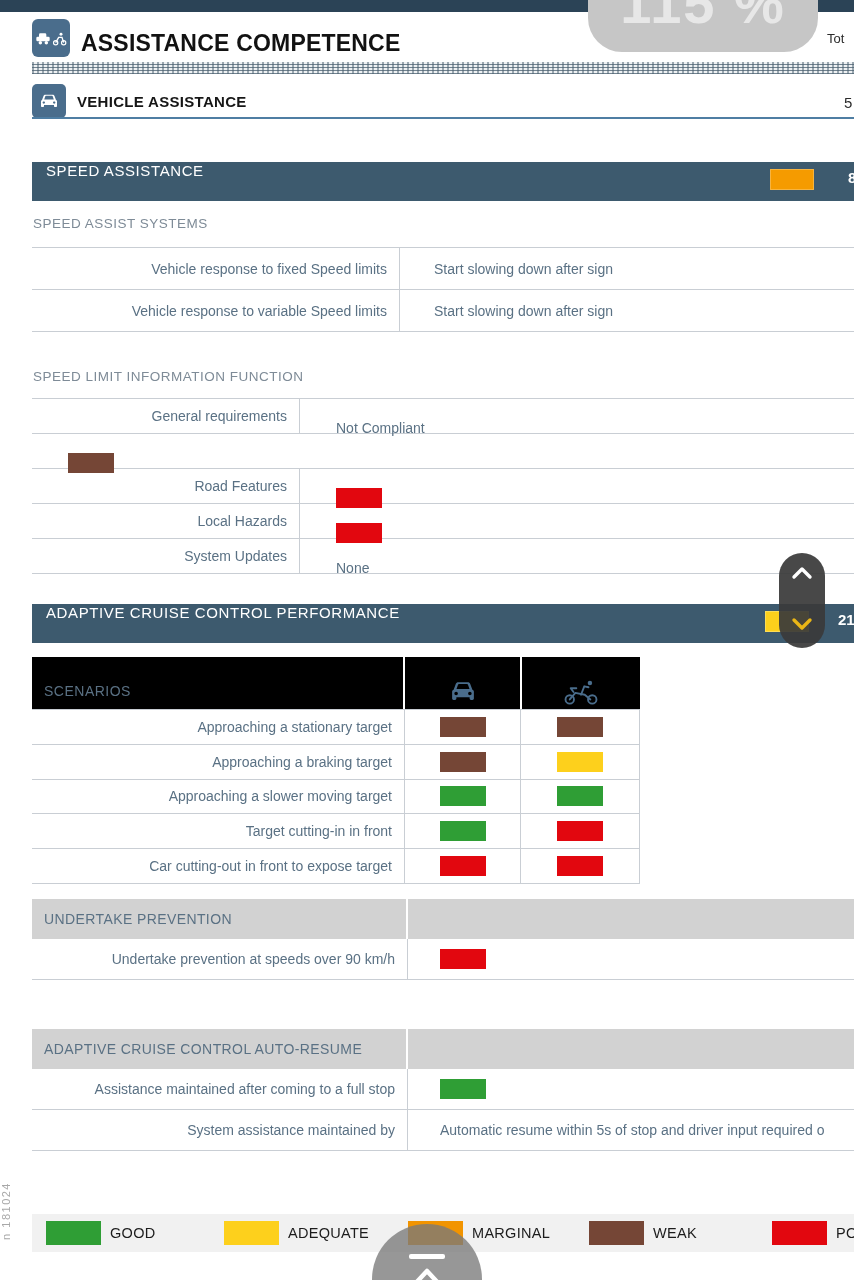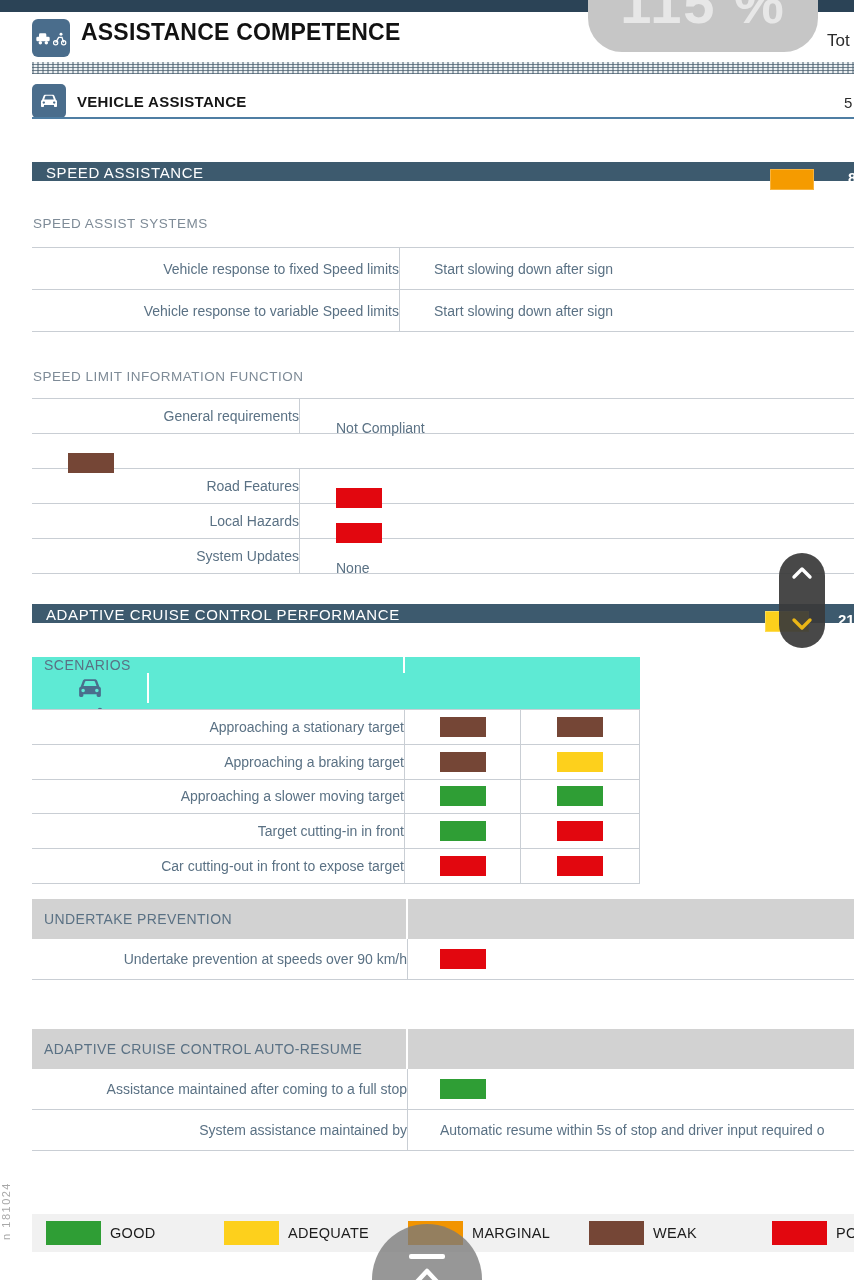--- a/index.html
+++ b/index.html
@@ -7,54 +7,54 @@
           font-family:"Liberation Sans",sans-serif;-webkit-font-smoothing:antialiased;}
   .abs{position:absolute;}
 
   
   .topbar{left:0;top:0;width:854px;height:12px;background:#2b4356;z-index:5;}
   .zoom-pill{left:588px;top:-46px;width:230px;height:98px;background:#c6c6c6;border-radius:34px;
              z-index:6;display:flex;align-items:center;justify-content:center;}
   .zoom-pill span{font-size:56px;font-weight:600;color:rgba(255,255,255,.58);letter-spacing:2px;}
 
   
-  .hdr-row{left:32px;top:19px;display:flex;align-items:flex-start;gap:11px;}
+  .hdr-row{left:32px;top:19px;display:flex;align-items:flex-end;gap:11px;}
   .app-icon{width:38px;height:38px;border-radius:6px;background:#4a6d8c;display:flex;align-items:center;justify-content:center;flex:0 0 auto;}
   .app-icon.small{width:34px;height:34px;border-radius:5px;}
   .page-title{font-size:23px;font-weight:700;color:#121212;letter-spacing:.2px;}
-  .hdr-right{left:827px;top:31px;font-size:17px;color:#2b2b2b;white-space:nowrap;}
+  .hdr-right{left:827px;top:31px;font-size:13px;color:#2b2b2b;white-space:nowrap;}
   .hatch{left:32px;top:62px;width:822px;height:12px;background-color:#eef1f3;
          background-image:repeating-linear-gradient(0deg,rgba(72,94,110,.75) 0 1px,transparent 1px 3px),
                           repeating-linear-gradient(90deg,rgba(72,94,110,.5) 0 2px,transparent 2px 5px);}
   .va-row{left:32px;top:84px;display:flex;align-items:center;gap:11px;}
   .va-label{font-size:15px;font-weight:700;color:#161616;letter-spacing:.3px;}
   .va-right{left:844px;top:94px;font-size:15px;color:#2b2b2b;}
   .blue-line{left:32px;top:117px;width:822px;height:2px;background:#4f7ea3;}
 
   
-  .sec-bar{left:32px;width:822px;height:19px;background:#3d5a6e;display:flex;align-items:flex-end;}
+  .sec-bar{left:32px;width:822px;height:39px;background:#3d5a6e;display:flex;align-items:flex-start;}
   .sec-bar .sec-title{color:#fff;font-size:15px;letter-spacing:.6px;padding-left:14px;font-weight:500;}
   .sec-badge{position:absolute;top:7px;width:42px;height:19px;border:1px solid rgba(255,255,255,.25);}
   .sec-score{position:absolute;top:7px;color:#fff;font-size:15px;font-weight:600;}
 
   .sub-label{font-size:13.5px;color:#7e8b97;letter-spacing:.5px;}
 
   
   .tbl{left:32px;border-top:1px solid #c9ced4;}
   .trow{display:flex;border-bottom:1px solid #c9ced4;align-items:center;background:#fff;}
-  .c-label{text-align:right;color:#5a7184;font-size:14px;box-sizing:border-box;padding-right:0;
+  .c-label{text-align:right;color:#5a7184;font-size:14px;box-sizing:border-box;padding-right:12px;
            border-right:1px solid #c9ced4;align-self:stretch;display:flex;align-items:center;justify-content:flex-end;}
   .c-val{color:#5a7184;font-size:14px;white-space:nowrap;overflow:hidden;display:flex;align-items:center;}
   .bar{width:46px;height:20px;display:inline-block;}
 
   .t1 .trow{height:41px;} .t1{width:880px;} .t1 .c-label{width:368px;} .t1 .c-val{padding-left:34px;}
   .t2 .trow{height:34px;} .t2{width:880px;} .t2 .c-label{width:268px;} .t2 .c-val{padding-left:36px;margin-top:24px;}
 
   
-  .scen-head{left:32px;top:657px;width:608px;height:68px;background:#5eead4;display:flex;flex-direction:column;}
+  .scen-head{left:32px;top:657px;width:608px;height:68px;background:#000000;display:flex;}
   .scen-head .sh-label{width:373px;display:flex;align-items:center;padding-left:12px;box-sizing:border-box;
                        color:#5a7184;font-size:14px;letter-spacing:.5px;border-right:2px solid #fff;}
   .scen-head .sh-col{width:115px;display:flex;align-items:center;justify-content:center;border-right:2px solid #fff;}
   .scen-head .sh-col:last-child{border-right:none;width:118px;}
   .scen-tbl{left:32px;top:709px;width:608px;border-top:1px solid #c9ced4;}
   .scen-tbl .trow{height:33.8px;justify-content:space-between;}
   .scen-tbl .c-label{width:373px;}
   .scen-tbl .c-mid{width:115px;border-right:1px solid #c9ced4;align-self:stretch;display:flex;align-items:center;justify-content:center;}
   .scen-tbl .c-end{width:118px;display:flex;align-items:center;justify-content:center;border-right:1px solid #c9ced4;align-self:stretch;}
 

